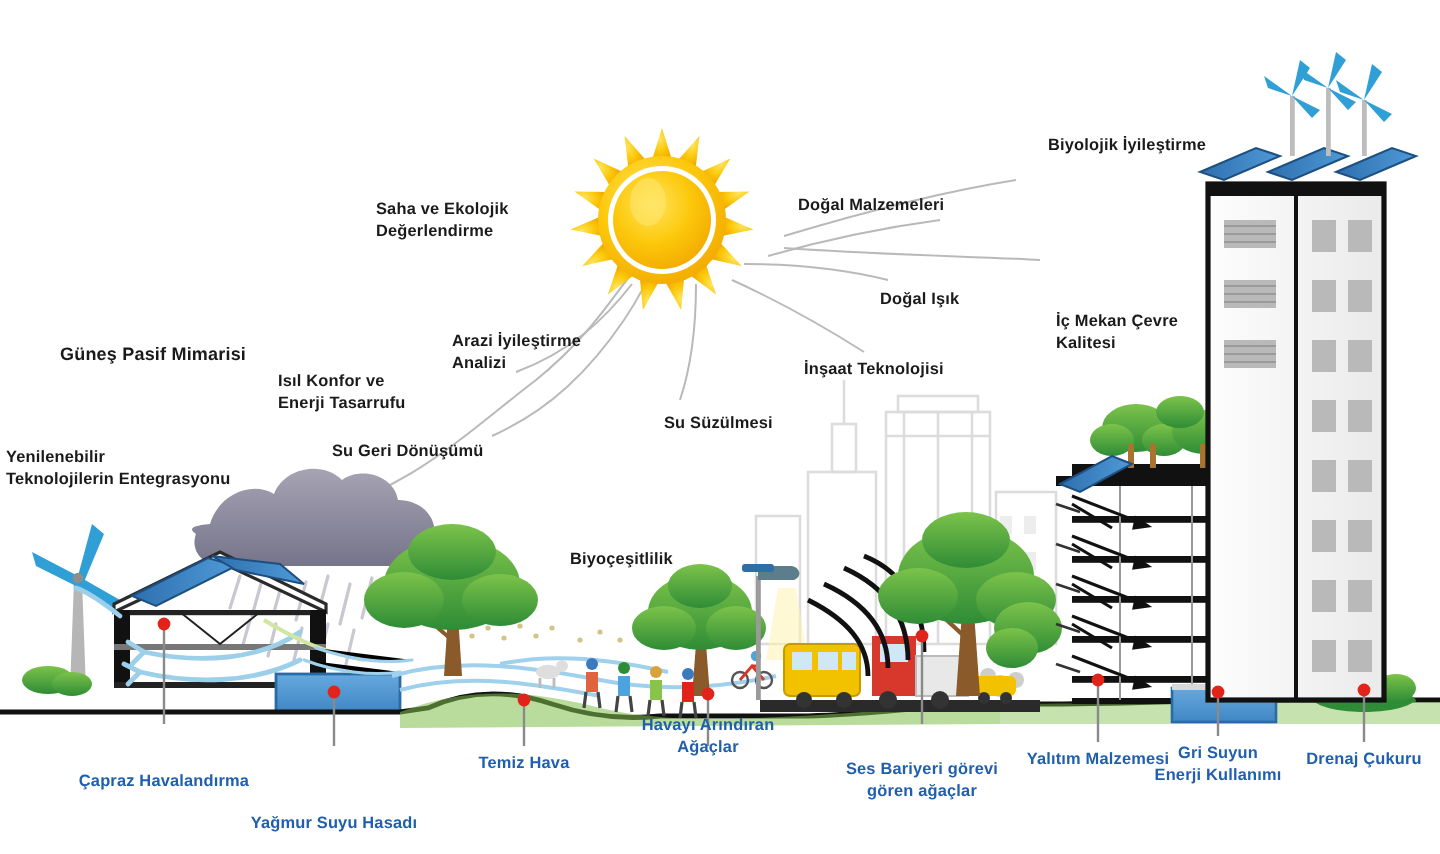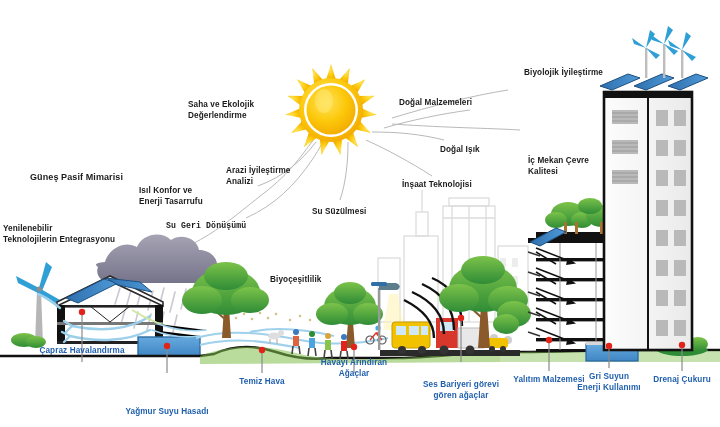--- a/index.html
+++ b/index.html
@@ -484,32 +484,32 @@
   </svg>
 
   <div id="labels">
       <div class="lbl big" style="left: 30px; top: 148px; margin-top: 24px;">Güneş Pasif Mimarisi</div>
       <div class="lbl" style="left: 188px; top: 100px;">Saha ve Ekolojik
 Değerlendirme</div>
       <div class="lbl" style="left: 226px; top: 166px;">Arazi İyileştirme
 Analizi</div>
       <div class="lbl" style="left: 139px; top: 186px;">Isıl Konfor ve
 Enerji Tasarrufu</div>
-      <div class="lbl" style="left: 166px; top: 221px; font-family: Liberation Mono, monospace;">Su Geri Dönüşümü</div>
+      <div class="lbl" style="left: 166px; top: 221px;">Su Geri Dönüşümü</div>
       <div class="lbl" style="left: 3px; top: 224px;">Yenilenebilir
 Teknolojilerin Entegrasyonu</div>
-      <div class="lbl" style="left: 312px; top: 207px;">Su Süzülmesi</div>
+      <div class="lbl" style="left: 332px; top: 207px;">Su Süzülmesi</div>
       <div class="lbl" style="left: 399px; top: 98px;">Doğal Malzemeleri</div>
       <div class="lbl" style="left: 440px; top: 145px;">Doğal Işık</div>
       <div class="lbl" style="left: 402px; top: 180px;">İnşaat Teknolojisi</div>
       <div class="lbl" style="left: 524px; top: 68px;">Biyolojik İyileştirme</div>
       <div class="lbl" style="left: 528px; top: 126px; margin-top: 30px;">İç Mekan Çevre
 Kalitesi</div>
-      <div class="lbl" style="left: 270px; top: 275px; text-align: right;">Biyoçeşitlilik</div>
-      <div class="lbl blue ctr" style="left: 82px; top: 346px;">Çapraz Havalandırma</div>
+      <div class="lbl" style="left: 285px; top: 275px; text-align: right;">Biyoçeşitlilik</div>
+      <div class="lbl blue ctr" style="left: 82px; top: 386px;">Çapraz Havalandırma</div>
       <div class="lbl blue ctr" style="left: 167px; top: 377px; margin-top: 30px;">Yağmur Suyu Hasadı</div>
       <div class="lbl blue ctr" style="left: 262px; top: 377px;">Temiz Hava</div>
       <div class="lbl blue ctr" style="left: 354px; top: 358px;">Havayı Arındıran
 Ağaçlar</div>
       <div class="lbl blue ctr" style="left: 461px; top: 366px; margin-top: 14px;">Ses Bariyeri görevi
 gören ağaçlar</div>
       <div class="lbl blue ctr" style="left: 549px; top: 375px; text-align: right;">Yalıtım Malzemesi</div>
       <div class="lbl blue ctr" style="left: 609px; top: 372px;">Gri Suyun
 Enerji Kullanımı</div>
       <div class="lbl blue ctr" style="left: 682px; top: 375px;">Drenaj Çukuru</div>

